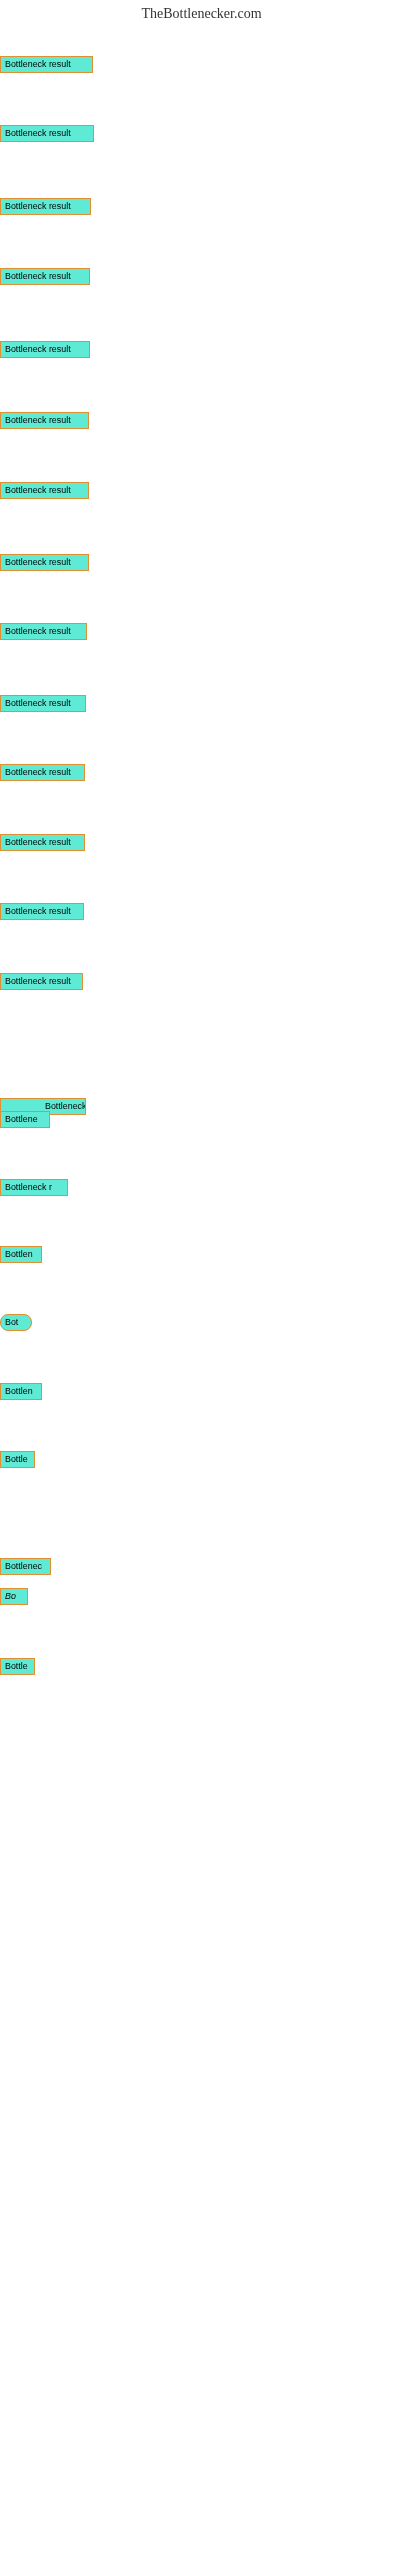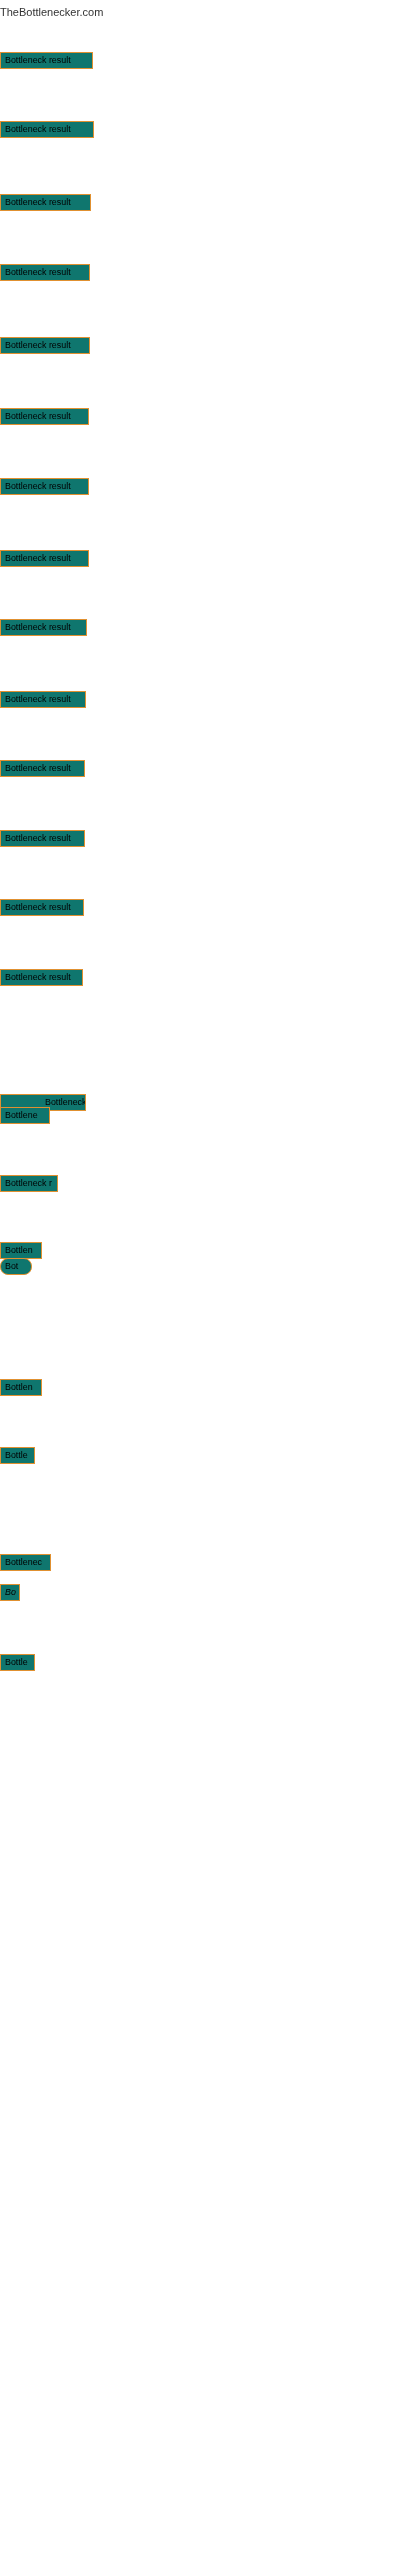--- a/index.html
+++ b/index.html
@@ -10,30 +10,32 @@
 
     body {
       width: 403px;
       min-height: 2576px;
       background-color: #ffffff;
       font-family: Arial, sans-serif;
       position: relative;
     }
 
     .site-title {
-      font-size: 11px;
+      text-align: center;
+      font-size: 14px;
       color: #333;
       padding: 6.4px 0 3.2px 0;
       font-weight: normal;
+      font-family: Liberation Serif, serif;
     }
 
     .bottleneck-item {
       position: absolute;
       left: 0;
-      background-color: #0f766e;
+      background-color: #5eead4;
       color: #000;
       font-size: 8.9px;
       padding: 2.4px 4px;
       white-space: nowrap;
       overflow: hidden;
       border: 0.8px solid #e09030;
       height: 17.7px;
       display: flex;
       align-items: center;
     }
@@ -55,22 +57,22 @@
     <div class="bottleneck-item" style="top: 448px; width: 89px;">Bottleneck result</div>
     <div class="bottleneck-item" style="top: 520px; width: 89px;">Bottleneck result</div>
     <div class="bottleneck-item" style="top: 589px; width: 87px;">Bottleneck result</div>
     <div class="bottleneck-item" style="top: 661px; width: 86px;">Bottleneck result</div>
     <div class="bottleneck-item" style="top: 730px; width: 85px;">Bottleneck result</div>
     <div class="bottleneck-item" style="top: 800px; width: 85px;">Bottleneck result</div>
     <div class="bottleneck-item" style="top: 869px; width: 84px;">Bottleneck result</div>
     <div class="bottleneck-item" style="top: 939px; width: 83px;">Bottleneck result</div>
     <div class="bottleneck-item" style="top: 1064px; width: 86px; padding-left: 44px;">Bottleneck re</div>
     <div class="bottleneck-item" style="top: 1077px; width: 50px;">Bottlene</div>
-    <div class="bottleneck-item" style="top: 1145px; width: 58px;">Bottleneck r</div>
+    <div class="bottleneck-item" style="top: 1145px; width: 68px;">Bottleneck r</div>
     <div class="bottleneck-item" style="top: 1212px; width: 42px;">Bottlen</div>
-    <div class="bottleneck-item" style="top: 1228px; width: 32px; border-radius: 8px;">Bot</div>
+    <div class="bottleneck-item" style="top: 1280px; width: 32px; border-radius: 8px;">Bot</div>
     <div class="bottleneck-item" style="top: 1349px; width: 42px;">Bottlen</div>
     <div class="bottleneck-item" style="top: 1417px; width: 35px;">Bottle</div>
     <div class="bottleneck-item" style="top: 1524px; width: 51px;">Bottlenec</div>
-    <div class="bottleneck-item" style="top: 1554px; width: 20px; font-style: italic;">Bo</div>
+    <div class="bottleneck-item" style="top: 1554px; width: 28px; font-style: italic;">Bo</div>
     <div class="bottleneck-item" style="top: 1624px; width: 35px;">Bottle</div>
   </div>
 
 
 </body></html>

